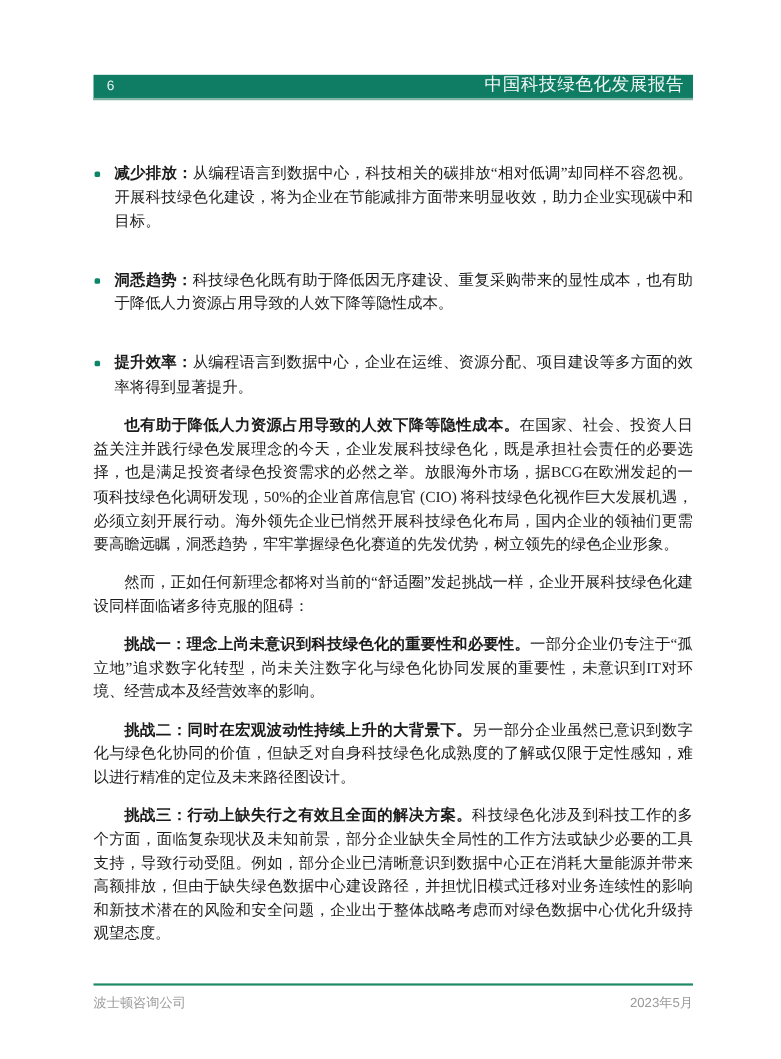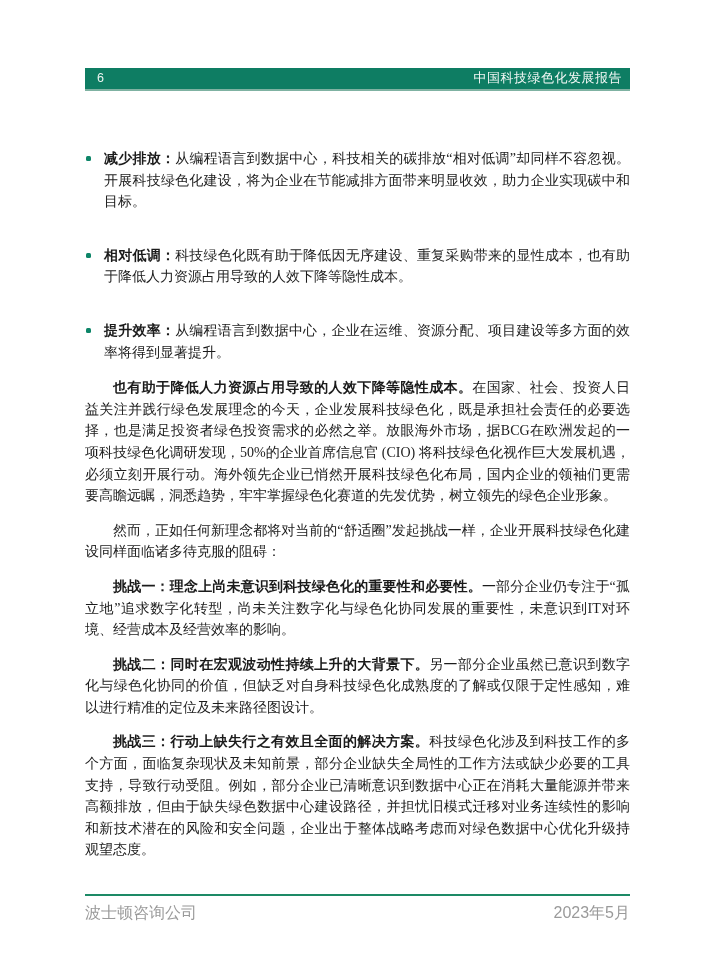--- a/index.html
+++ b/index.html
@@ -27,21 +27,21 @@
     justify-content: space-between;
     padding: 0 8px 2px 12px;
   }
   .page-number {
     color: #eef4f1;
     font-size: 12.5px;
     font-family: "Liberation Sans", "DejaVu Sans", sans-serif;
   }
   .report-title {
     color: #f4f8f6;
-    font-size: 13px;
+    font-size: 16px;
     letter-spacing: 0.5px;
     text-align: center;
   }
   
   .content {
     position: absolute;
     left: 85px; top: 116px;
     width: 545px;
     font-size: 14px;
     line-height: 21.6px;
@@ -75,21 +75,21 @@
     border-top: 2px solid #1d8a66;
   }
   .footer-row {
     position: absolute;
     left: 85px; top: 903px;
     width: 545px;
     display: flex;
     align-items: center;
     justify-content: space-between;
     color: #9a9a9a;
-    font-size: 16px;
+    font-size: 12px;
     font-family: "Liberation Sans", "DejaVu Sans", sans-serif;
   }
 </style>
 </head>
 <body>
 
 <div class="page">
 
   <div class="header-bar">
     <span class="page-number">6</span>
@@ -98,21 +98,21 @@
 
   <div class="content">
 
     <ul class="bullet-list">
       <li class="bullet-item">
         <span class="bullet-dot"></span>
         <span class="b-label">减少排放：</span><span>从编程语言到数据中心，科技相关的碳排放“相对低调”却同样不容忽视。开展科技绿色化建设，将为企业在节能减排方面带来明显收效，助力企业实现碳中和目标。</span>
       </li>
       <li class="bullet-item">
         <span class="bullet-dot"></span>
-        <span class="b-label">相对低调：</span><span>科技绿色化既有助于降低因无序建设、重复采购带来的显性成本，也有助于降低人力资源占用导致的人效下降等隐性成本。</span>
+        <span class="b-label">洞悉趋势：</span><span>科技绿色化既有助于降低因无序建设、重复采购带来的显性成本，也有助于降低人力资源占用导致的人效下降等隐性成本。</span>
       </li>
       <li class="bullet-item">
         <span class="bullet-dot"></span>
         <span class="b-label">提升效率：</span><span>从编程语言到数据中心，企业在运维、资源分配、项目建设等多方面的效率将得到显著提升。</span>
       </li>
     </ul>
 
 
     <p class="para">
       <span class="lead">也有助于降低人力资源占用导致的人效下降等隐性成本。</span><span>在国家、社会、投资人日益关注并践行绿色发展理念的今天，企业发展科技绿色化，既是承担社会责任的必要选择，也是满足投资者绿色投资需求的必然之举。放眼海外市场，据BCG在欧洲发起的一项科技绿色化调研发现，50%的企业首席信息官 (CIO) 将科技绿色化视作巨大发展机遇，必须立刻开展行动。海外领先企业已悄然开展科技绿色化布局，国内企业的领袖们更需要高瞻远瞩，洞悉趋势，牢牢掌握绿色化赛道的先发优势，树立领先的绿色企业形象。</span>

